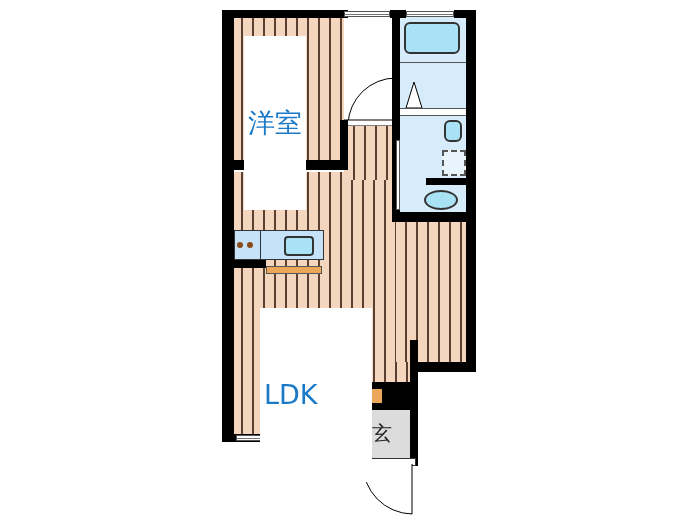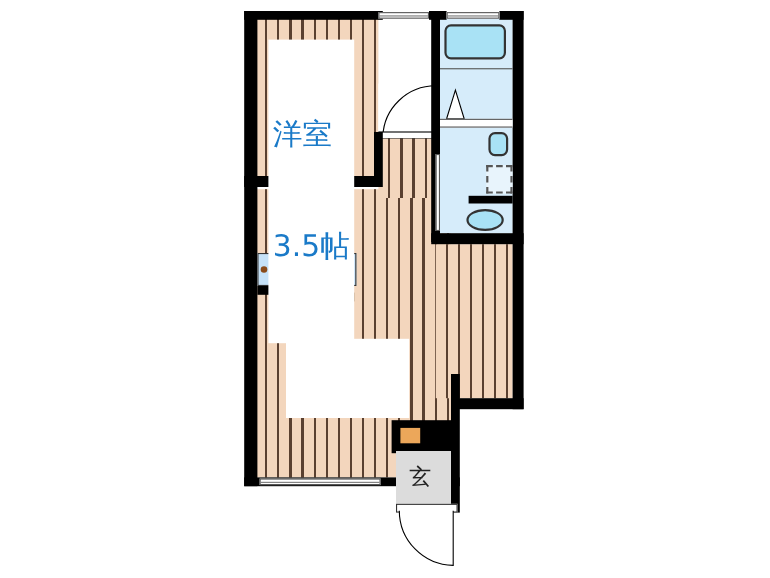--- a/index.html
+++ b/index.html
@@ -80,17 +80,17 @@
   <div class="abs" style="left:364px;top:389px;width:18px;height:14px;background:#eca75a;"></div>
   <div class="abs" style="left:360px;top:410px;width:50px;height:48px;background:#dcdcdc;"></div>
   <div class="abs" style="left:372px;top:420px;font-size:20px;color:#222;">玄</div>
   <div class="abs" style="left:360px;top:458px;width:56px;height:8px;background:#fff;border:1px solid #333;"></div>
   <svg class="abs" style="left:360px;top:464px;" width="56" height="56">
     <path d="M3 0 A50 50 0 0 0 52 50 L52 0" fill="#fff" stroke="#000" stroke-width="1"></path>
   </svg>
 
   <div class="label" style="left:244px;top:36px;">
     <div>洋室</div>
-    <div>3.5帖</div>
   </div>
   <div class="label" style="left:260px;top:308px;width:104px;">
+    <div>LDK</div>
   </div>
 </div>
 
 </body></html>

